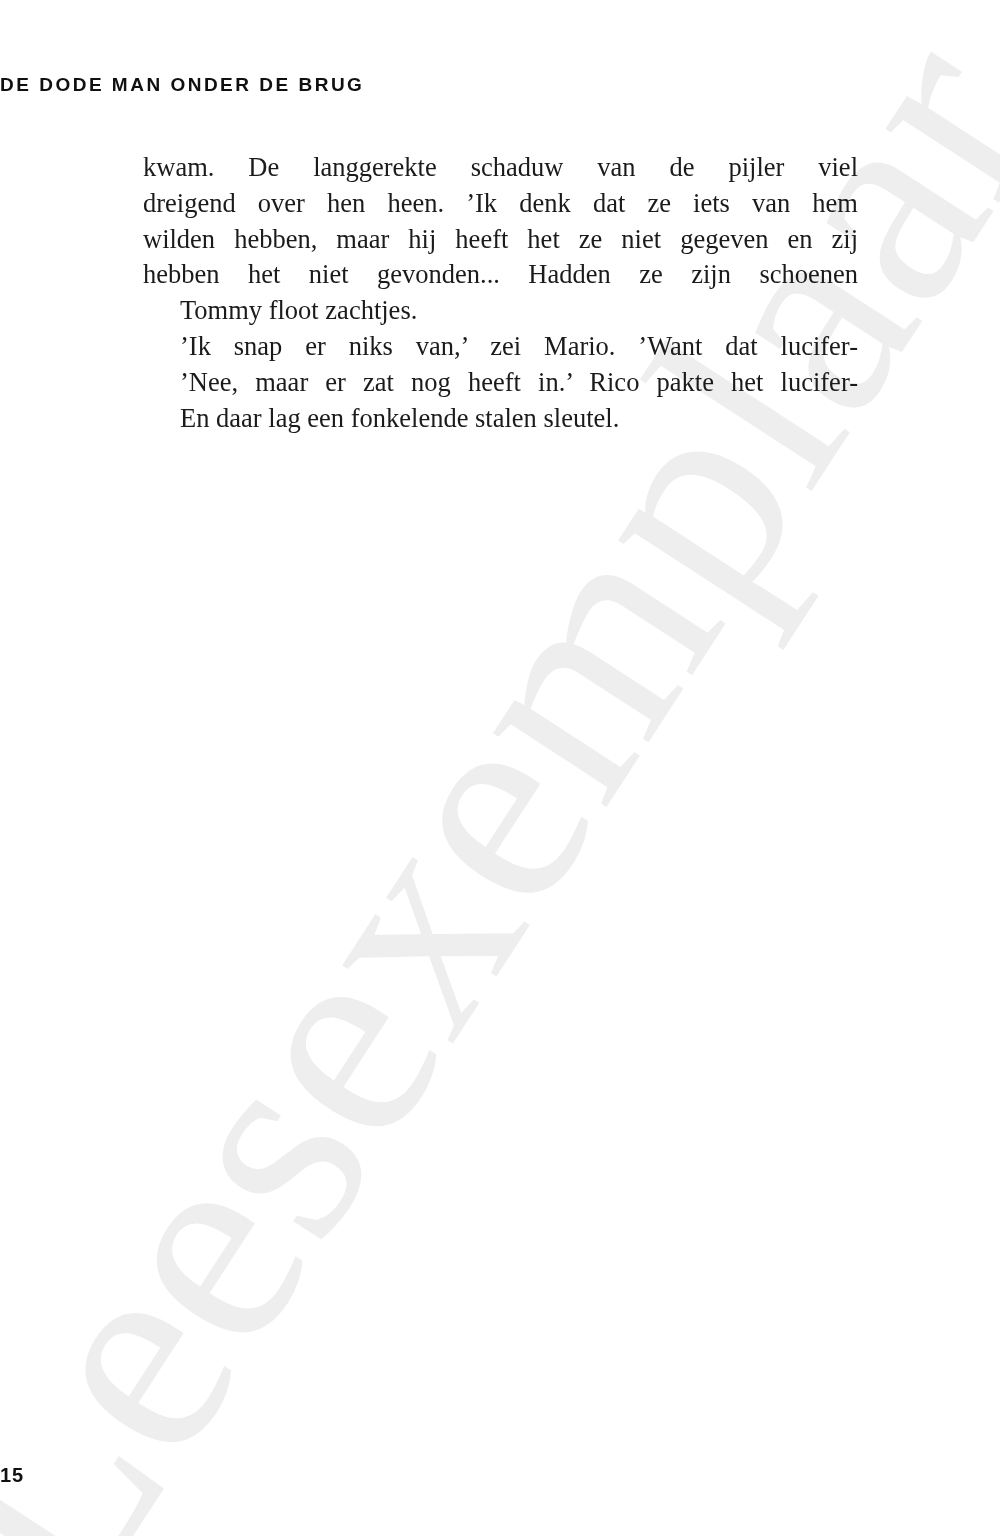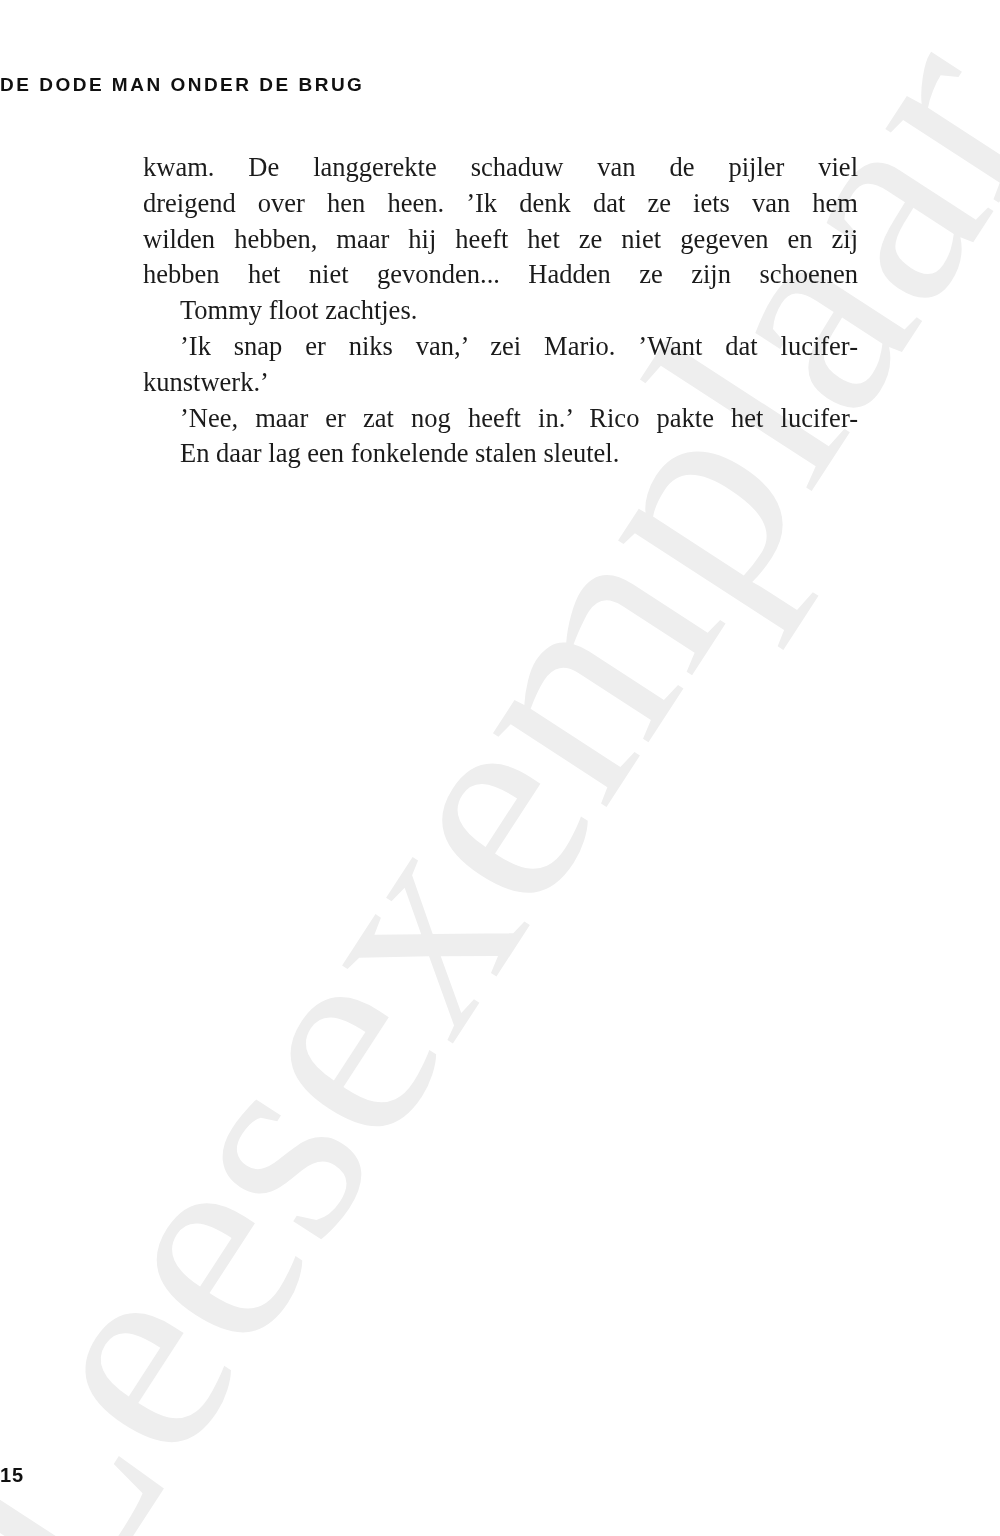--- a/index.html
+++ b/index.html
@@ -74,18 +74,17 @@
 
 <div class="running-header">DE DODE MAN ONDER DE BRUG</div>
 
 <div class="text-block">
   <div class="line j">kwam. De langgerekte schaduw van de pijler viel</div>
   <div class="line j">dreigend over hen heen. ’Ik denk dat ze iets van hem</div>
   <div class="line j">wilden hebben, maar hij heeft het ze niet gegeven en zij</div>
   <div class="line j">hebben het niet gevonden... Hadden ze zijn schoenen</div>
   <div class="line i">Tommy floot zachtjes.</div>
   <div class="line i j">’Ik snap er niks van,’ zei Mario. ’Want dat lucifer-</div>
-  <div class="line">kunstwerk.’</div>
   <div class="line i j">’Nee, maar er zat nog heeft in.’ Rico pakte het lucifer-</div>
   <div class="line i">En daar lag een fonkelende stalen sleutel.</div>
 </div>
 
 <div class="page-number">15</div>
 
 </body></html>

